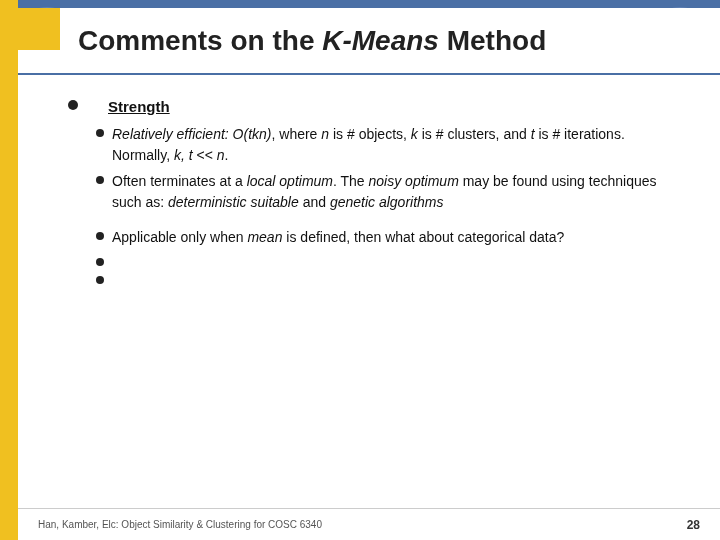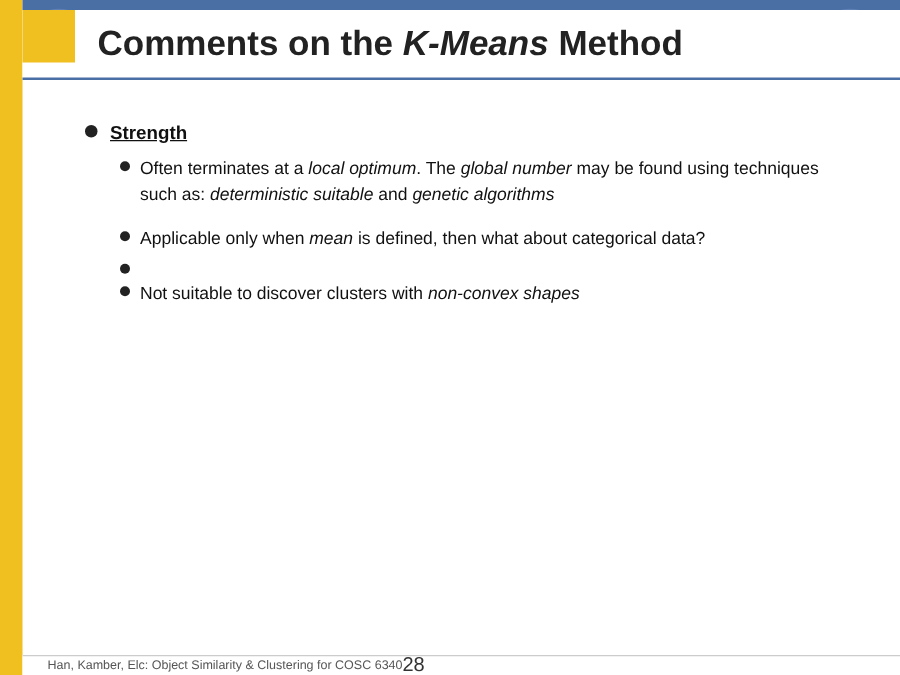--- a/index.html
+++ b/index.html
@@ -31,21 +31,21 @@
       height: 8px;
       background: #4a6fa5;
     }
 
     
     .title-bar {
       position: absolute;
       left: 18px;
       top: 8px;
       right: 0;
-      height: 56px;
+      height: 67px;
       background: #ffffff;
       display: flex;
       align-items: center;
       padding-left: 60px;
       border-bottom: 2px solid #4a6fa5;
     }
 
     .title-text {
       font-size: 28px;
       font-weight: bold;
@@ -71,20 +71,21 @@
     }
 
     .bullet-section {
       margin-bottom: 14px;
     }
 
     .main-bullet {
       display: flex;
       align-items: flex-start;
       margin-bottom: 6px;
+      gap: 20px;
     }
 
     .bullet-dot {
       width: 10px;
       height: 10px;
       background: #222;
       border-radius: 50%;
       margin-top: 5px;
       margin-right: 10px;
       flex-shrink: 0;
@@ -121,38 +122,38 @@
       font-size: 14px;
       line-height: 1.5;
     }
 
     
     .footer {
       position: absolute;
       bottom: 0;
       left: 18px;
       right: 0;
-      height: 16px;
+      height: 32px;
       display: flex;
       align-items: center;
-      justify-content: flex-start;
+      justify-content: space-between;
       padding: 0 20px;
       border-top: 1px solid #cccccc;
       background: #ffffff;
     }
 
     .footer-text {
       font-size: 10px;
       color: #555555;
     }
 
     .footer-page {
-      font-size: 16px;
+      font-size: 12px;
       color: #333333;
-      font-weight: normal;
+      font-weight: bold;
     }
 
     
     .icon-tl {
       position: absolute;
       top: 5px;
       left: 22px;
       font-size: 22px;
       color: #4a7ab5;
     }
@@ -218,25 +219,31 @@
 
 <div class="content">
 
   <div class="bullet-section">
     <div class="main-bullet">
       <div class="bullet-dot"></div>
       <div class="section-title">Strength</div>
     </div>
     <div class="sub-bullets">
 
-
       <div class="sub-bullet">
         <div class="bullet-dot-small"></div>
         <div class="sub-text">
-          Often terminates at a <em>local optimum</em>. The <em>global number</em> may be found using techniques such as: <em>deterministic suitable</em> and <em>genetic algorithms</em>
+          <em>Relatively efficient: O(tkn)</em>, where <em>n</em> is # objects, <em>k</em> is # clusters, and <em>t</em> is # iterations. Normally, <em>k, t</em> &lt;&lt; <em>n</em>.
+        </div>
+      </div>
+
+      <div class="sub-bullet">
+        <div class="bullet-dot-small"></div>
+        <div class="sub-text">
+          Often terminates at a <em>local optimum</em>. The <em>noisy optimum</em> may be found using techniques such as: <em>deterministic suitable</em> and <em>genetic algorithms</em>
         </div>
       </div>
     </div>
   </div>
 
   <div class="bullet-section">
     <div class="sub-bullets">
 
       <div class="sub-bullet">
         <div class="bullet-dot-small"></div>
@@ -245,23 +252,20 @@
         </div>
       </div>
 
 
       <div class="sub-bullet">
         <div class="bullet-dot-small"></div>
       </div>
 
       <div class="sub-bullet">
         <div class="bullet-dot-small"></div>
-        <div class="sub-text">
-          Not suitable to discover clusters with <em>non-convex shapes</em>
-        </div>
       </div>
     </div>
   </div>
 
 </div>
 
 <div class="footer">
   <div class="footer-text">Han, Kamber, Elc: Object Similarity &amp; Clustering for COSC 6340</div>
   <div class="footer-page">28</div>
 </div>

